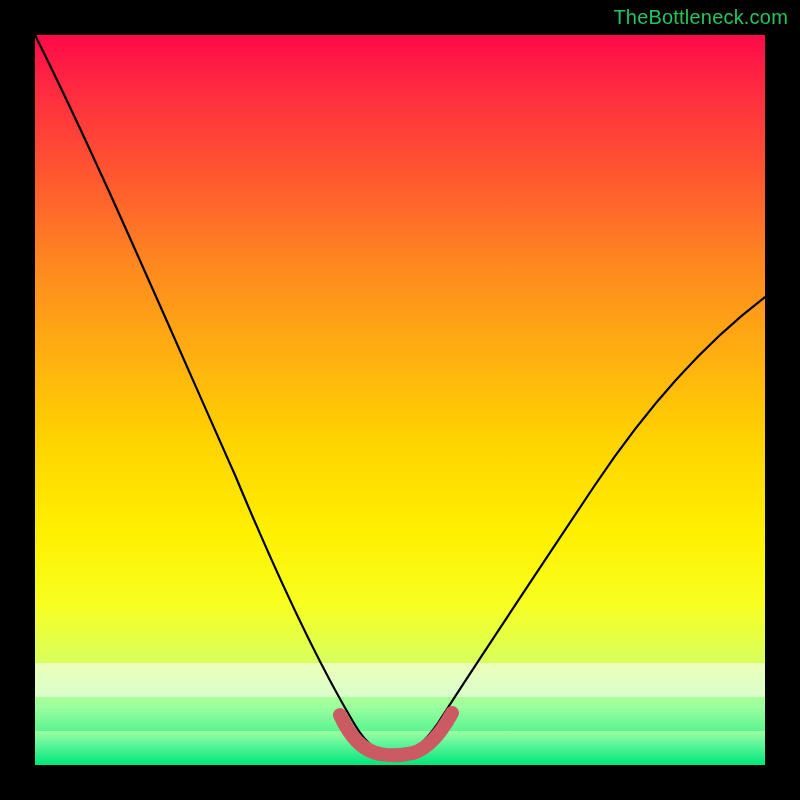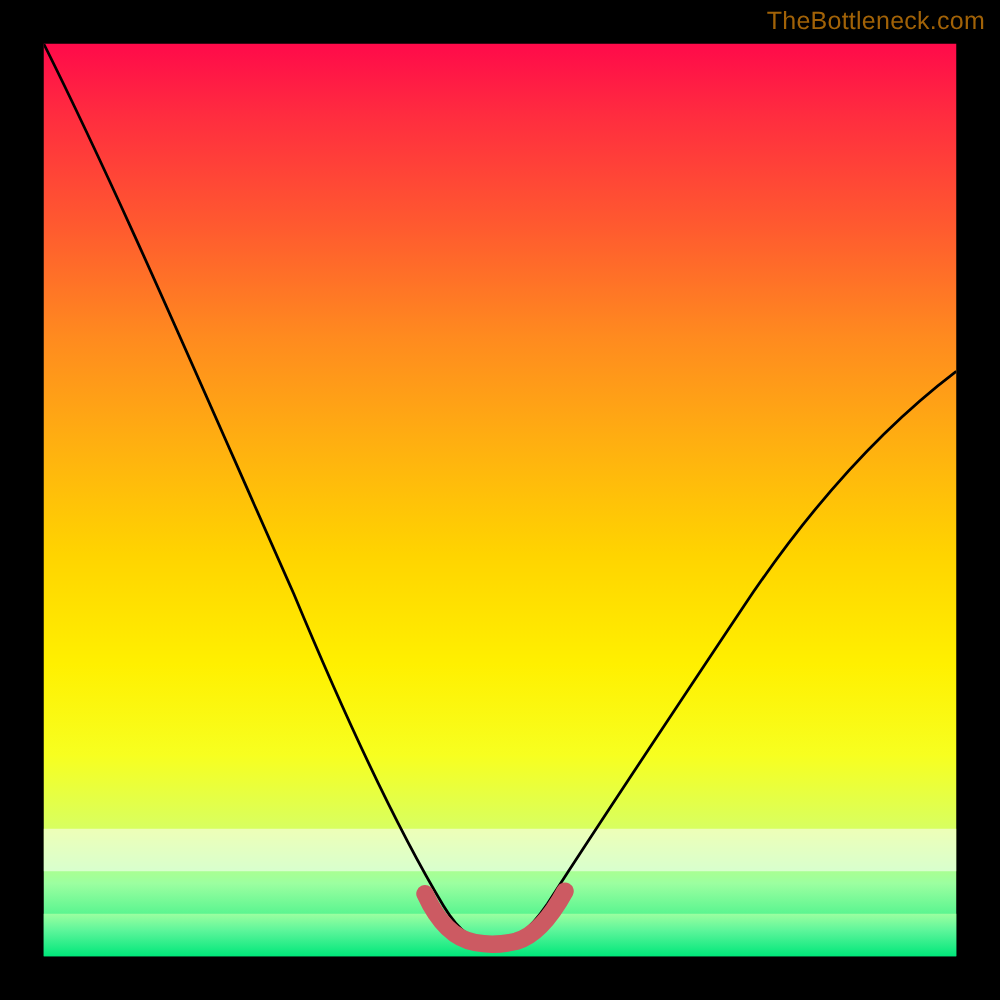--- a/index.html
+++ b/index.html
@@ -51,21 +51,21 @@
     height: 34px;
     background: linear-gradient(to bottom,
       #9cffa0 0%,
       #5cf59a 40%,
       #00e77a 100%);
   }
   .watermark {
     position: absolute;
     top: 6px;
     right: 12px;
-    color: #a16207;
+    color: #22c55e;
     font-size: 20px;
     font-weight: 500;
     letter-spacing: 0.2px;
     user-select: none;
   }
   svg.curves {
     position: absolute;
     left: 0; top: 0;
     width: 100%; height: 100%;
   }

